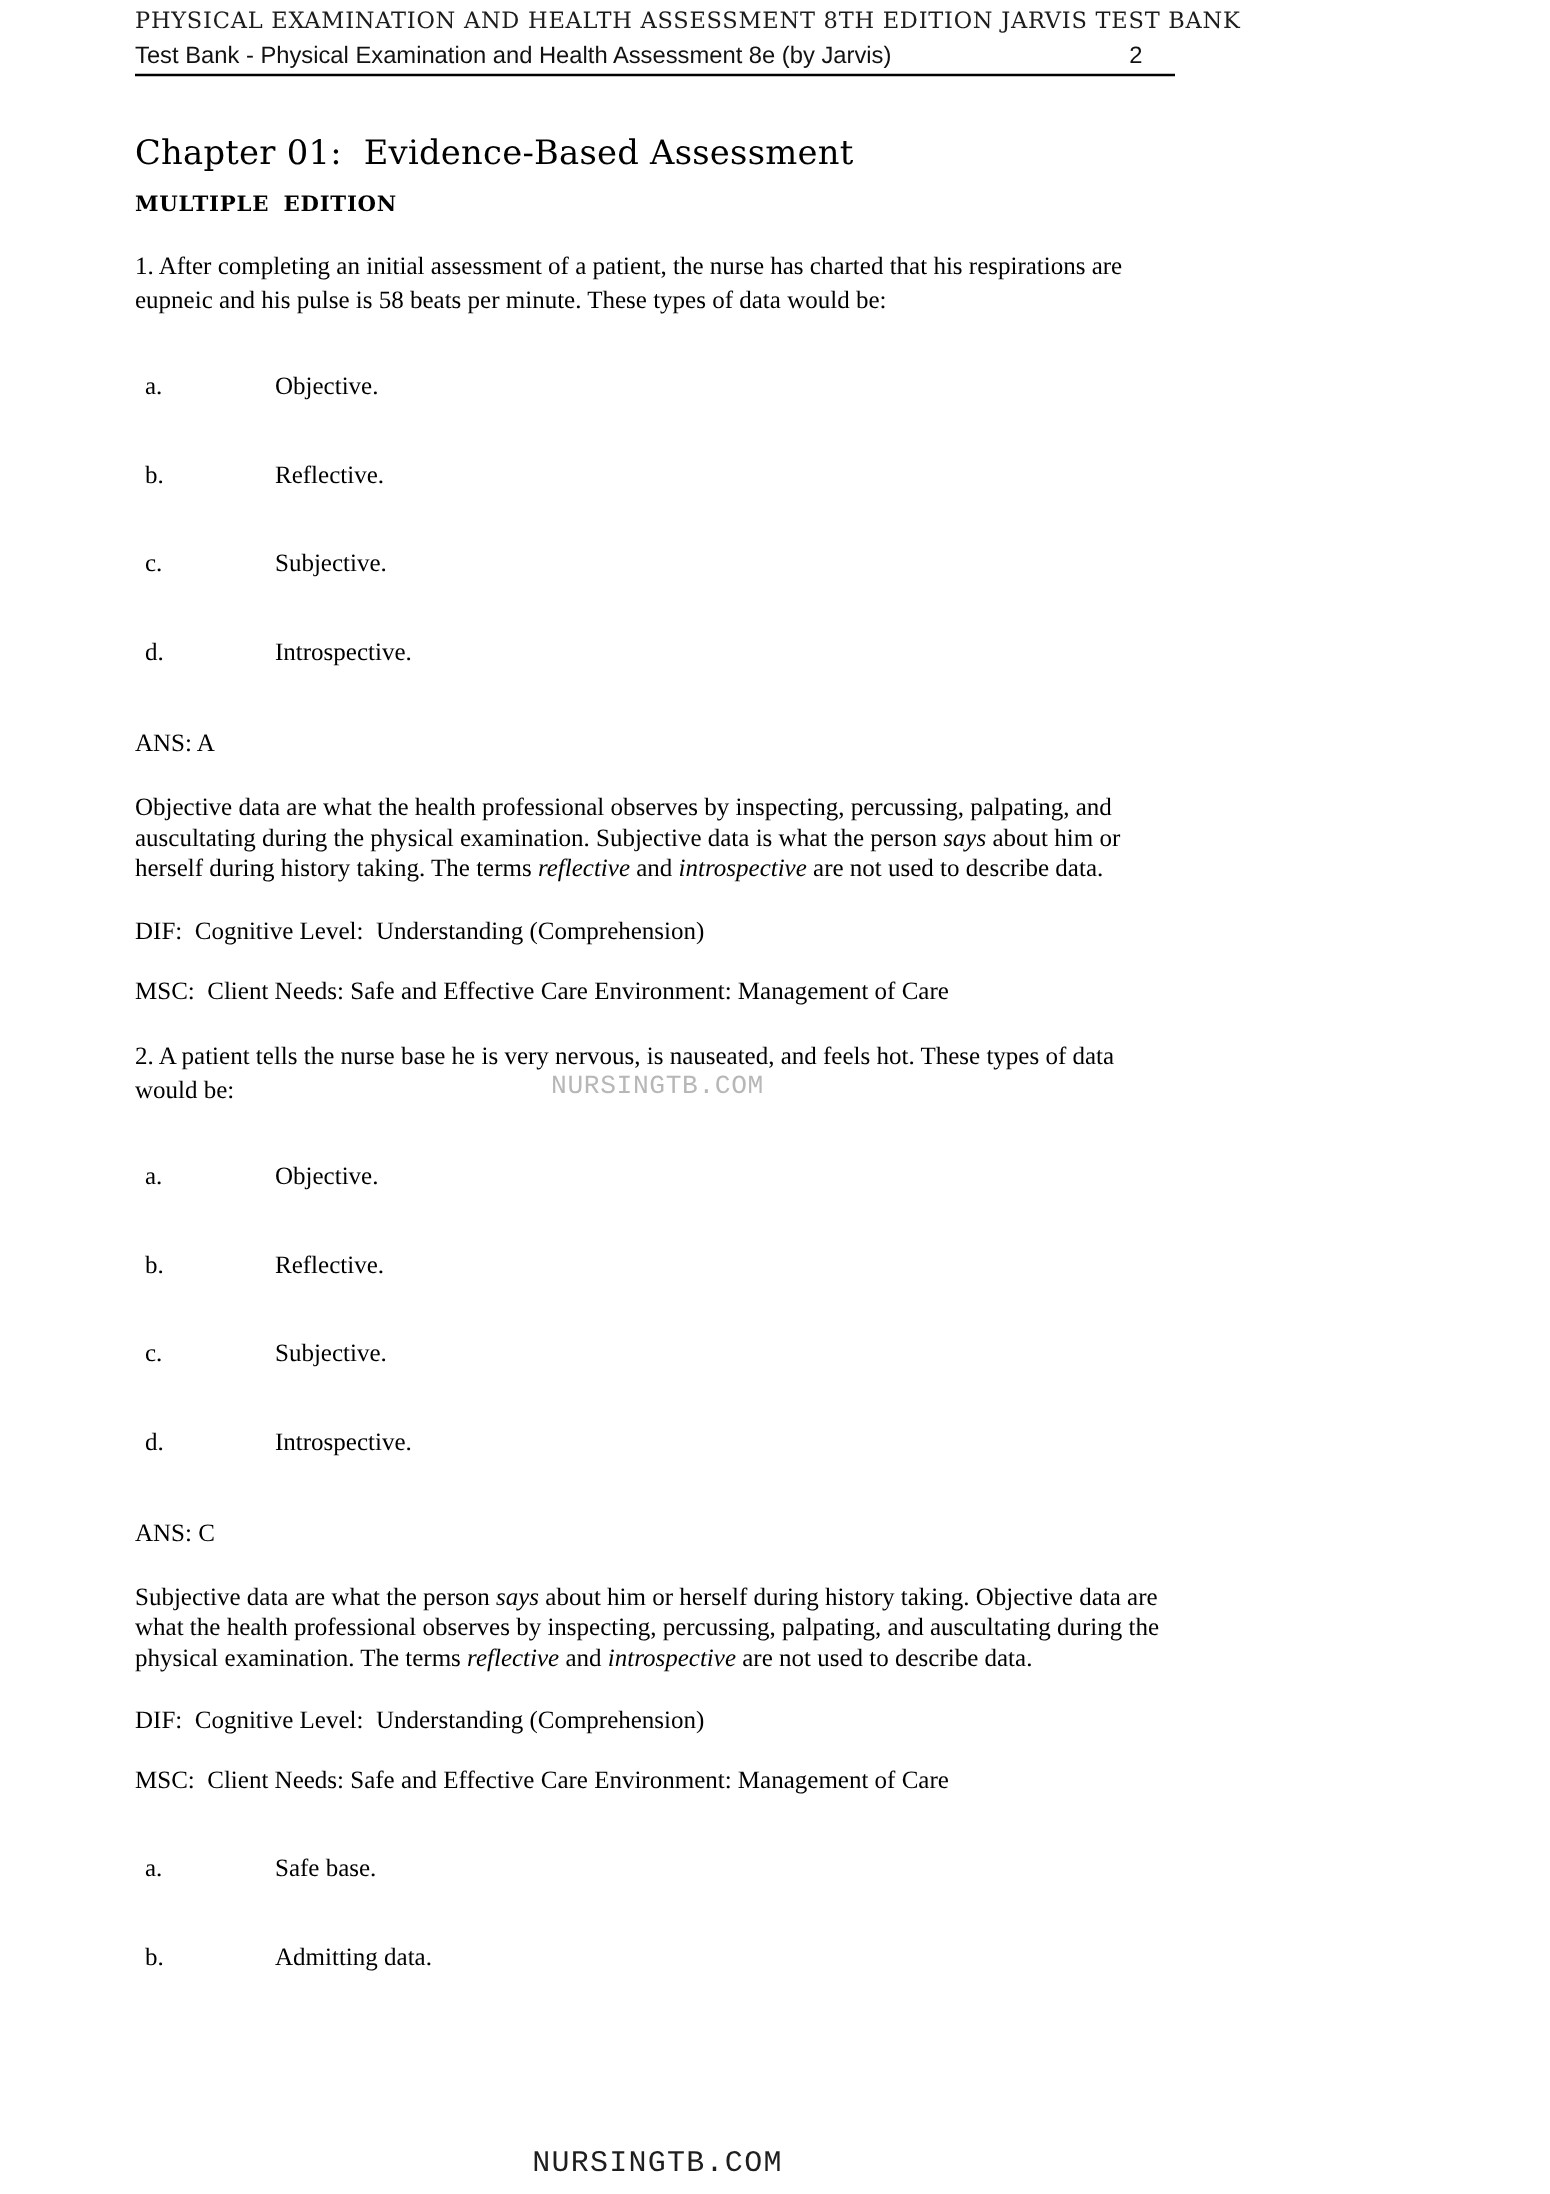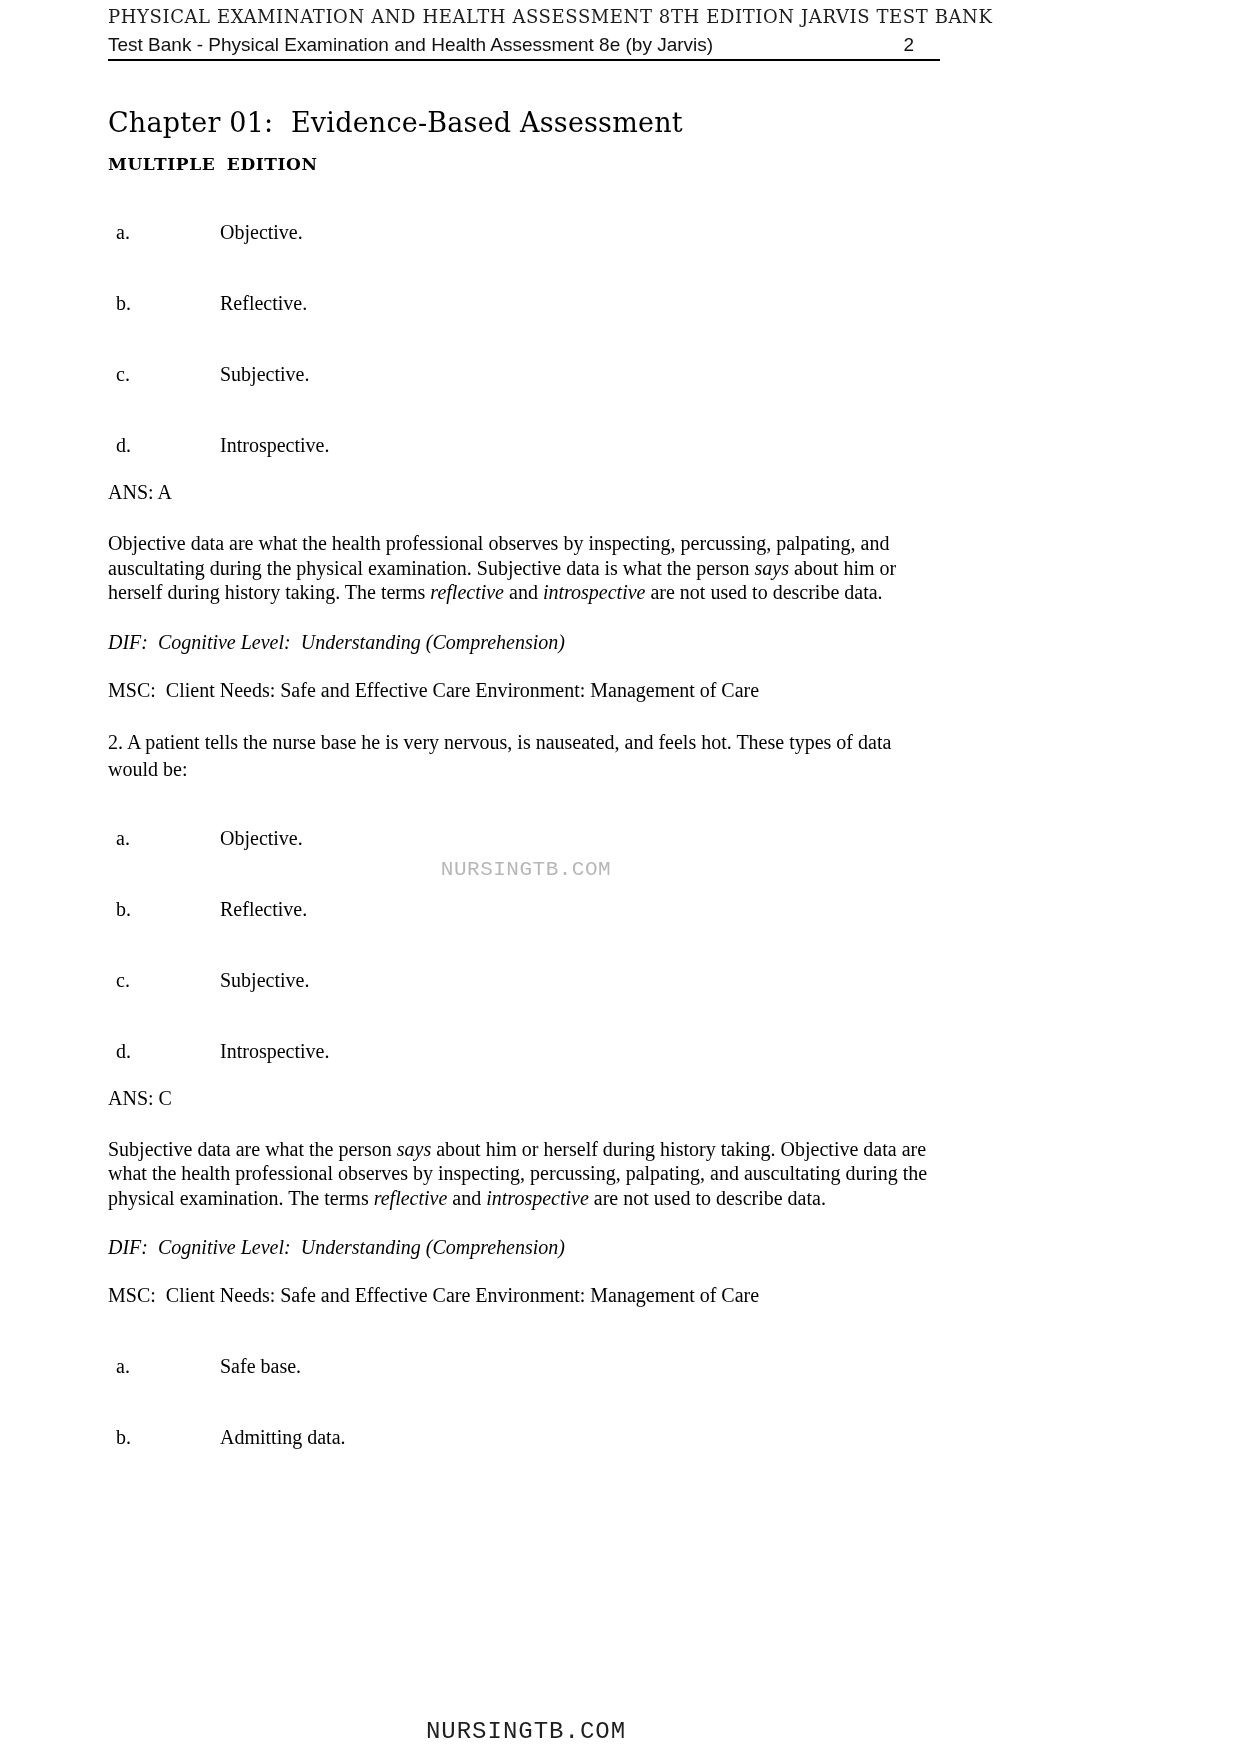--- a/index.html
+++ b/index.html
@@ -57,25 +57,25 @@
     color: #000000;
   }
 
   
   #questions { position: relative; z-index: 1; }
   p { margin: 0; }
   .stem { margin-top: 26px; line-height: 27px; }
   .opt { display: flex; margin-top: 45px; line-height: 26px; }
   .stem + .opt { margin-top: 42px; }
   .opt-letter { width: 112px; padding-left: 8px; box-sizing: border-box; flex: 0 0 auto; }
-  .ans { margin-top: 21px; line-height: 26px; white-space: pre-wrap; font-family: Liberation Serif, serif; }
+  .ans { margin-top: 47px; line-height: 26px; white-space: pre-wrap; font-family: Liberation Serif, serif; }
   .rationale { margin-top: 26px; line-height: 24.5px; }
   .rationale em { font-style: italic; }
   .meta { line-height: 26px; white-space: pre-wrap; }
-  .dif { margin-top: 24px; font-style: italic; }
+  .dif { margin-top: 24px; }
   .msc { margin-top: 22px; }
 
   
   .watermark {
     position: absolute;
     top: 858px;
     left: 50%;
     transform: translateX(-50%);
     z-index: 0;
     font-family: "Liberation Mono", monospace;
@@ -108,20 +108,21 @@
     <span>Test Bank - Physical Examination and Health Assessment 8e (by Jarvis)</span>
     <span class="page-num">2</span>
   </div>
 
   <h1 class="chapter-title">Chapter 01:  Evidence-Based Assessment</h1>
 
   <h2 class="section-heading">MULTIPLE EDITION</h2>
 
   <div id="questions">
       <section>
+        <p class="stem"><span>1.</span> <span>After completing an initial assessment of a patient, the nurse has charted that his respirations are eupneic and his pulse is 58 beats per minute. These types of data would be:</span></p>
         <div class="opt">
           <span class="opt-letter">a.</span>
           <span class="opt-text">Objective.</span>
         </div>
         <div class="opt">
           <span class="opt-letter">b.</span>
           <span class="opt-text">Reflective.</span>
         </div>
         <div class="opt">
           <span class="opt-letter">c.</span>

